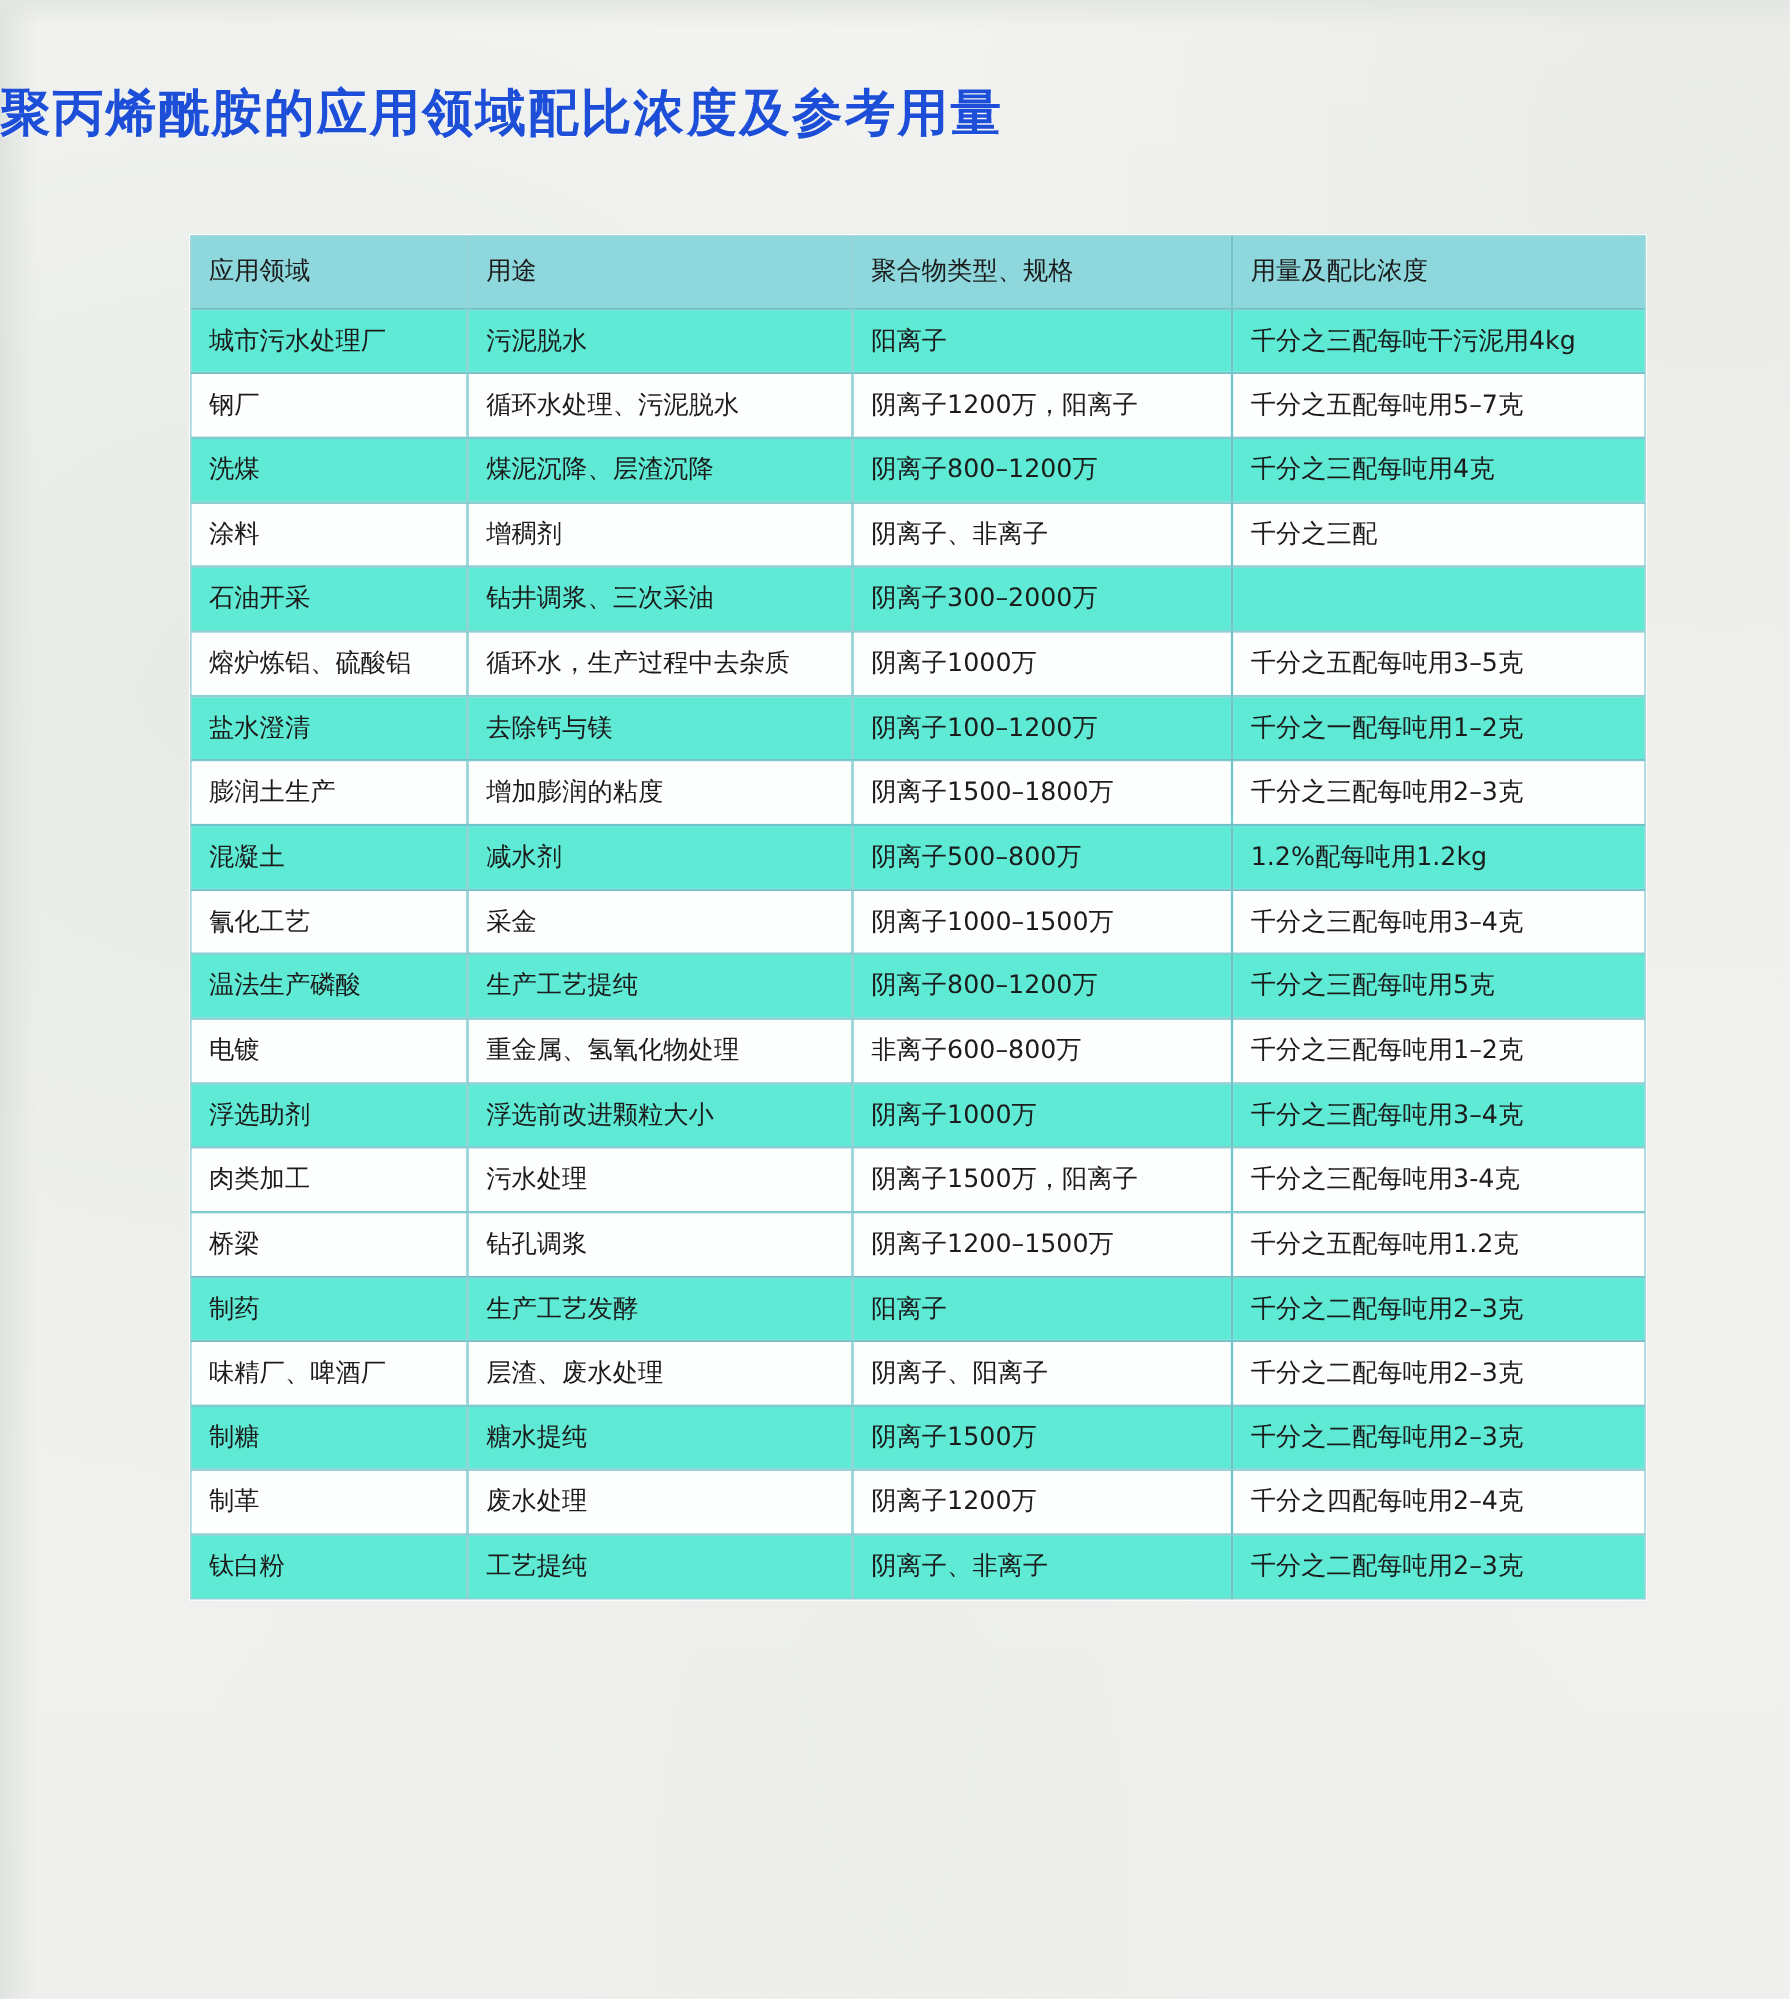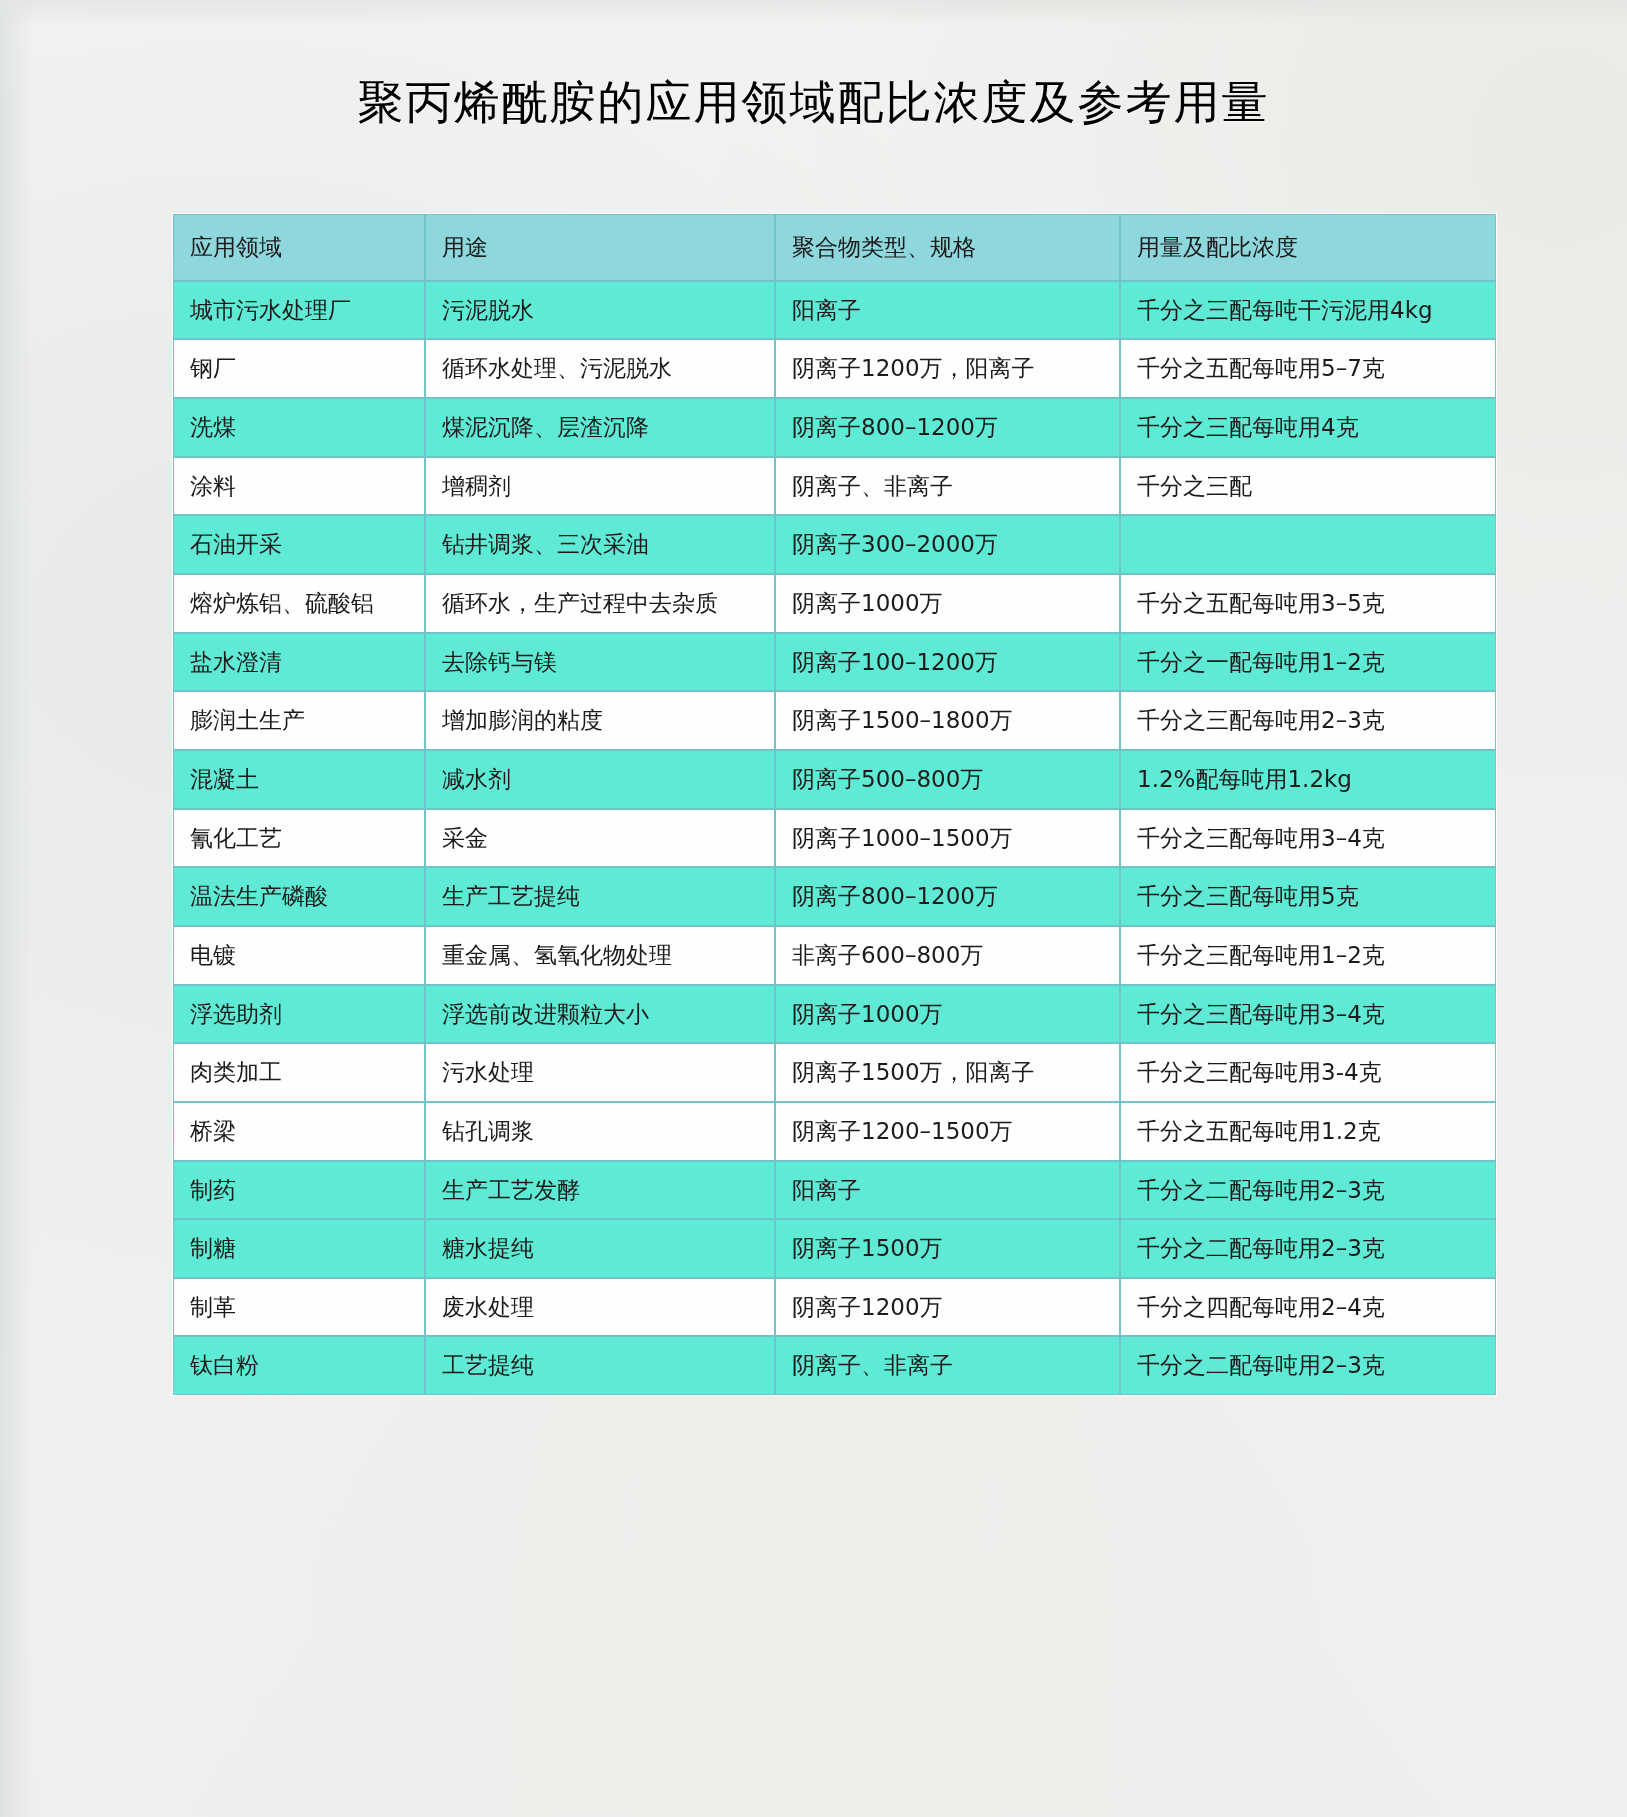--- a/index.html
+++ b/index.html
@@ -33,24 +33,23 @@
     position: absolute;
     left: 0; right: 0; top: 0; height: 26px;
     background: linear-gradient(180deg, #e3e6e2 0%, rgba(227,230,226,0) 100%);
   }
 
   .title {
     position: absolute;
     top: 72px;
     left: 0;
     width: 100%;
-    text-align: center;
-    color: #000000;
+    color: #1d4ed8;
     font-size: 46px;
-    font-weight: normal;
+    font-weight: bold;
     letter-spacing: 2px;
     text-shadow: 0 1px 0 rgba(255,255,255,0.6);
   }
 
   .table-wrap {
     position: absolute;
     left: 172px;
     top: 213px;
     width: 1323px;
   }
@@ -210,20 +209,26 @@
           <td>钻孔调浆</td>
           <td>阴离子1200–1500万</td>
           <td>千分之五配每吨用1.2克</td>
         </tr>
         <tr class="band-teal">
           <td>制药</td>
           <td>生产工艺发酵</td>
           <td>阳离子</td>
           <td>千分之二配每吨用2–3克</td>
         </tr>
+        <tr class="band-white">
+          <td>味精厂、啤酒厂</td>
+          <td>层渣、废水处理</td>
+          <td>阴离子、阳离子</td>
+          <td>千分之二配每吨用2–3克</td>
+        </tr>
         <tr class="band-teal">
           <td>制糖</td>
           <td>糖水提纯</td>
           <td>阴离子1500万</td>
           <td>千分之二配每吨用2–3克</td>
         </tr>
         <tr class="band-white">
           <td>制革</td>
           <td>废水处理</td>
           <td>阴离子1200万</td>

